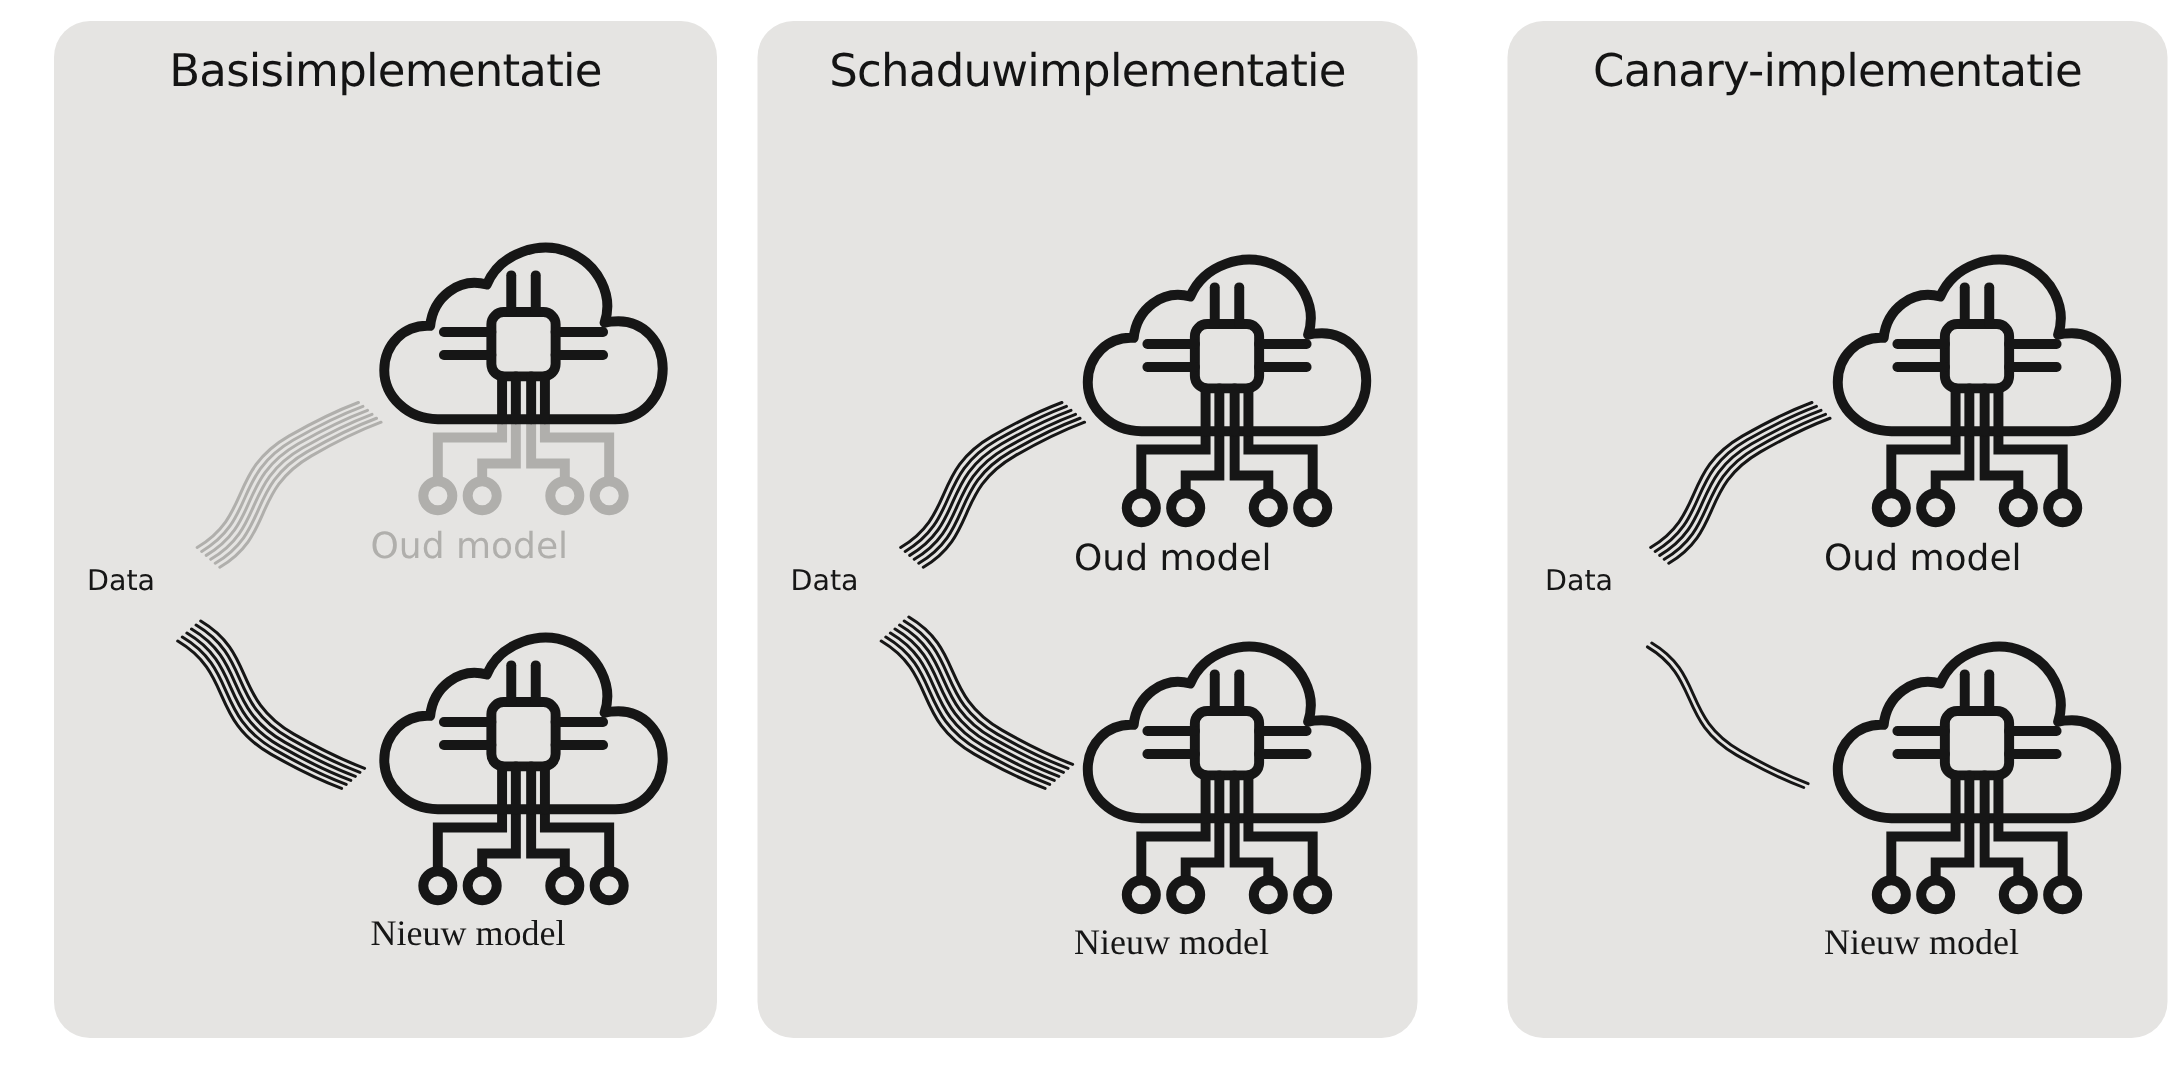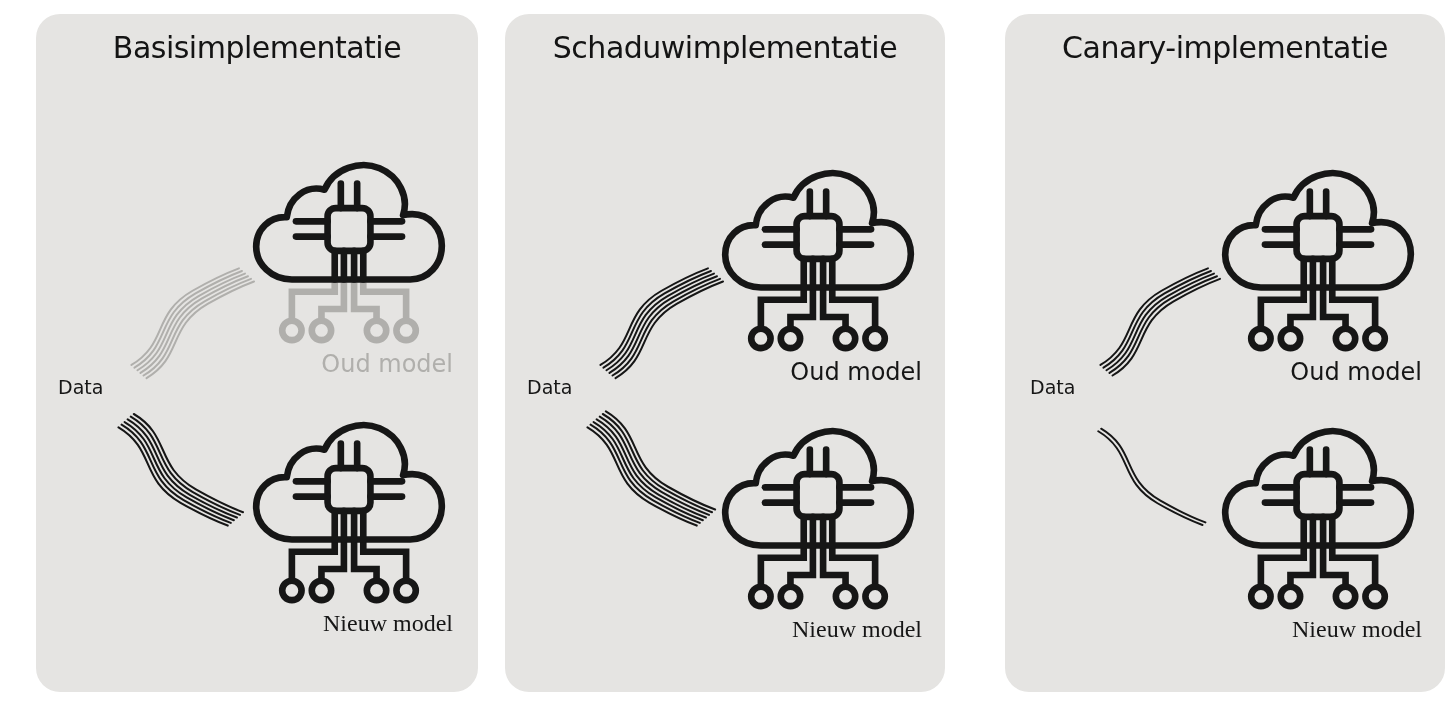--- a/index.html
+++ b/index.html
@@ -21,21 +21,21 @@
     margin:0;padding-top:16px;text-align:center;
     font-size:30px;font-weight:500;letter-spacing:-0.5px;
     color:var(--title_ink,#141414);
   }
   .data-label{
     position:absolute;left:22px;top:362px;
     font-size:19px;color:var(--ink,#161616);
   }
   .p3 .data-label{left:25px;}
   .model{
-    position:absolute;margin:0;width:206px;text-align:right;
+    position:absolute;margin:0;width:206px;text-align:left;
   }
   .model.old{left:211px;top:142px;}
   .model.new{left:211px;top:402px;font-family:Liberation Serif, serif;}
   .p2 .model.old,.p3 .model.old{top:150px;}
   .p2 .model.new,.p3 .model.new{top:408px;}
   .cloud-icon{display:block;width:204px;height:200px;}
   .model-label{
     margin-top:-6px;font-size:24px;color:var(--ink,#161616);
   }
   .faded{--legs-c:var(--muted,#b0afac);}

